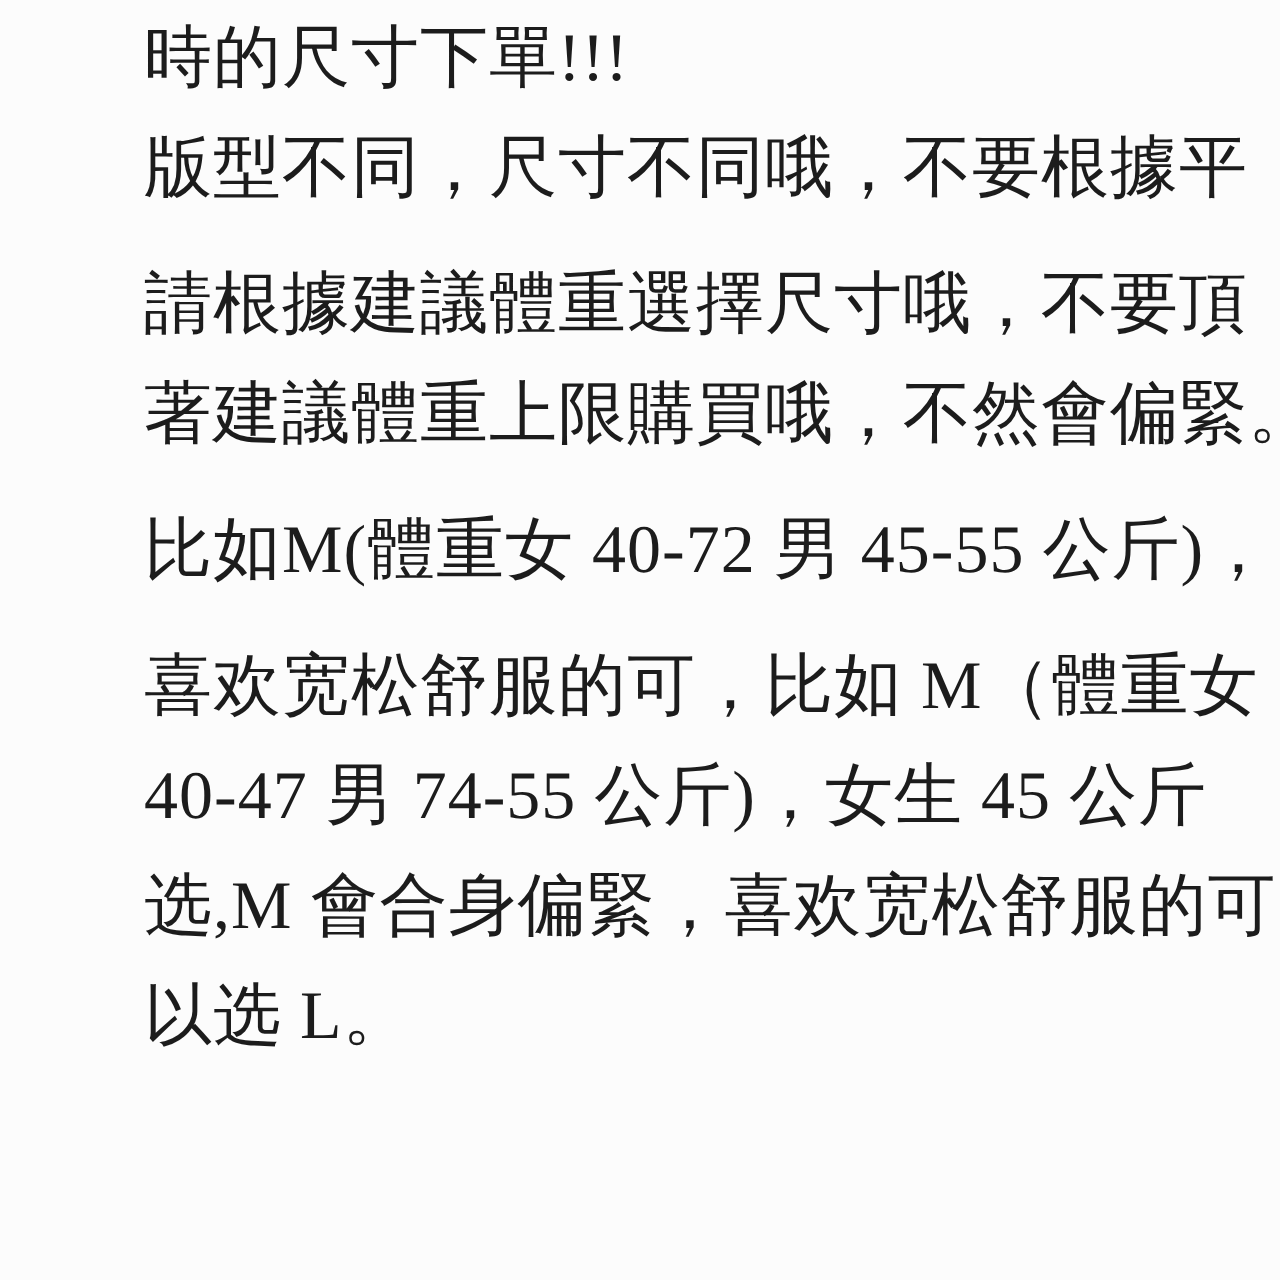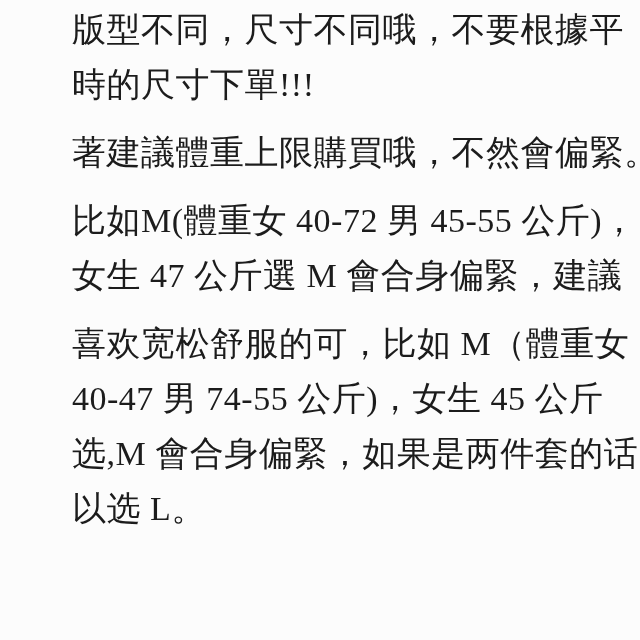--- a/index.html
+++ b/index.html
@@ -29,33 +29,33 @@
     white-space: nowrap;
     font-weight: 500;
   }
 </style>
 </head>
 <body style="background: rgb(252, 252, 252);">
 
 <main class="doc" style="color: rgb(28, 28, 28);">
 
   <p>
+    <span class="line">時的尺寸下單!!!</span>
     <span class="line">版型不同，尺寸不同哦，不要根據平</span>
-    <span class="line">時的尺寸下單!!!</span>
   </p>
 
   <p>
+    <span class="line">請根據建議體重選擇尺寸哦，不要頂</span>
     <span class="line">著建議體重上限購買哦，不然會偏緊。</span>
   </p>
 
   <p>
     <span class="line">比如M(體重女 40-72 男 45-55 公斤)，</span>
-    <span class="line">女生 47 公斤選 M 會合身偏緊，建議</span>
   </p>
 
   <p>
     <span class="line">喜欢宽松舒服的可，比如 M（體重女</span>
     <span class="line">40-47 男 74-55 公斤)，女生 45 公斤</span>
-    <span class="line">选,M 會合身偏緊，如果是两件套的话</span>
+    <span class="line">选,M 會合身偏緊，喜欢宽松舒服的可</span>
     <span class="line">以选 L。</span>
   </p>
 
 </main>
 
 </body></html>

